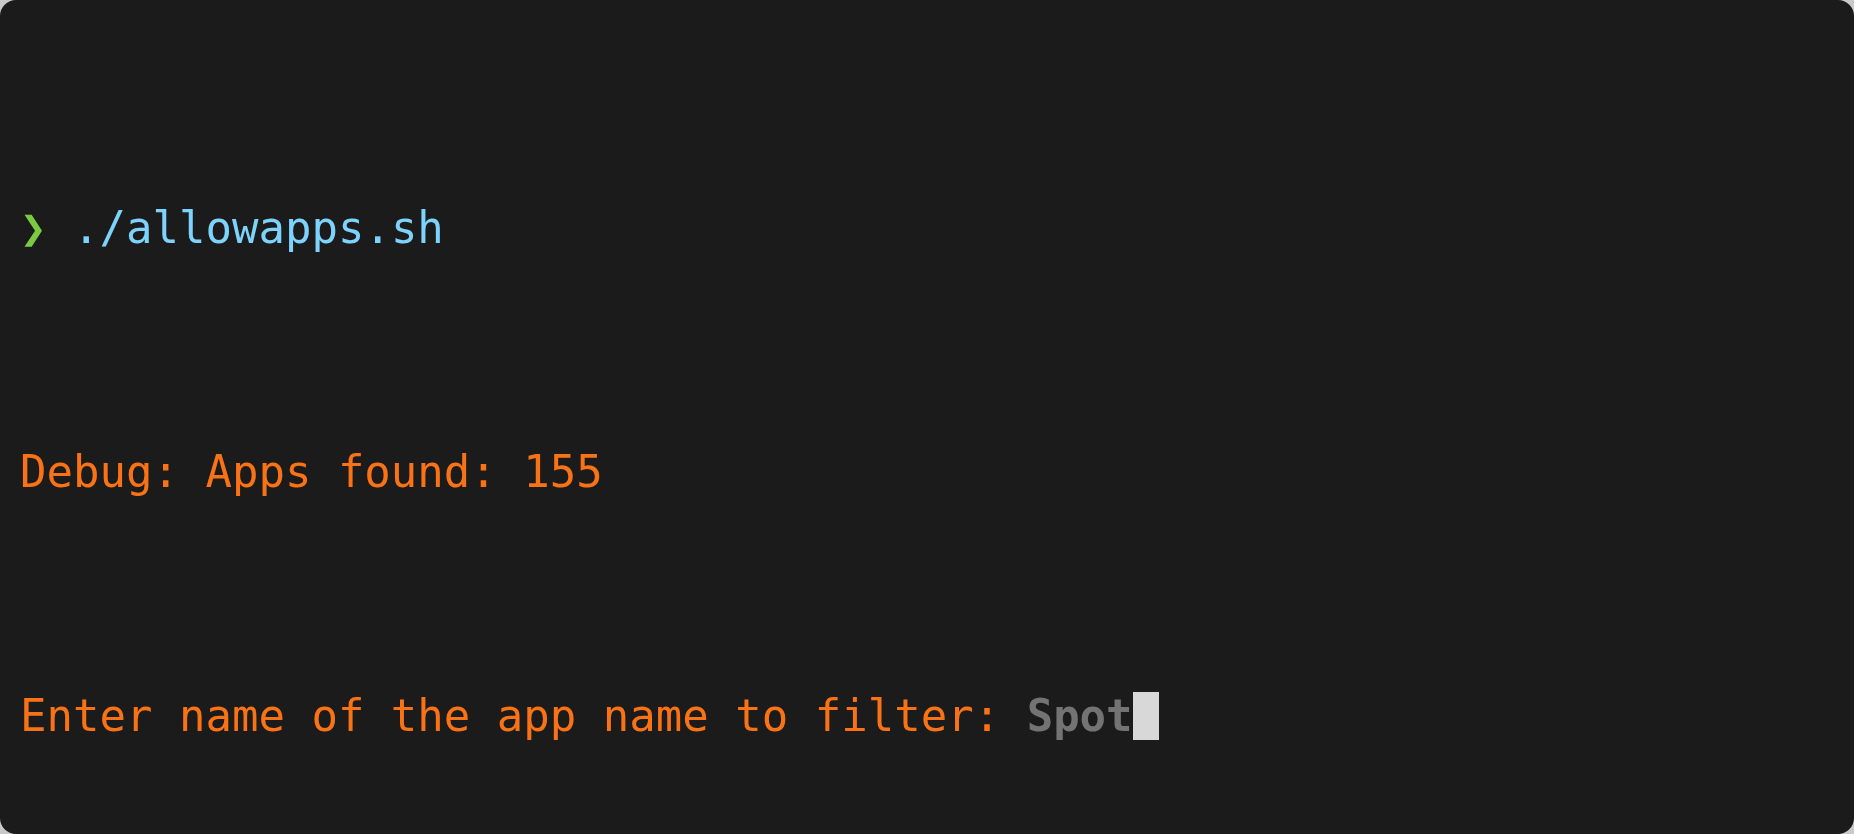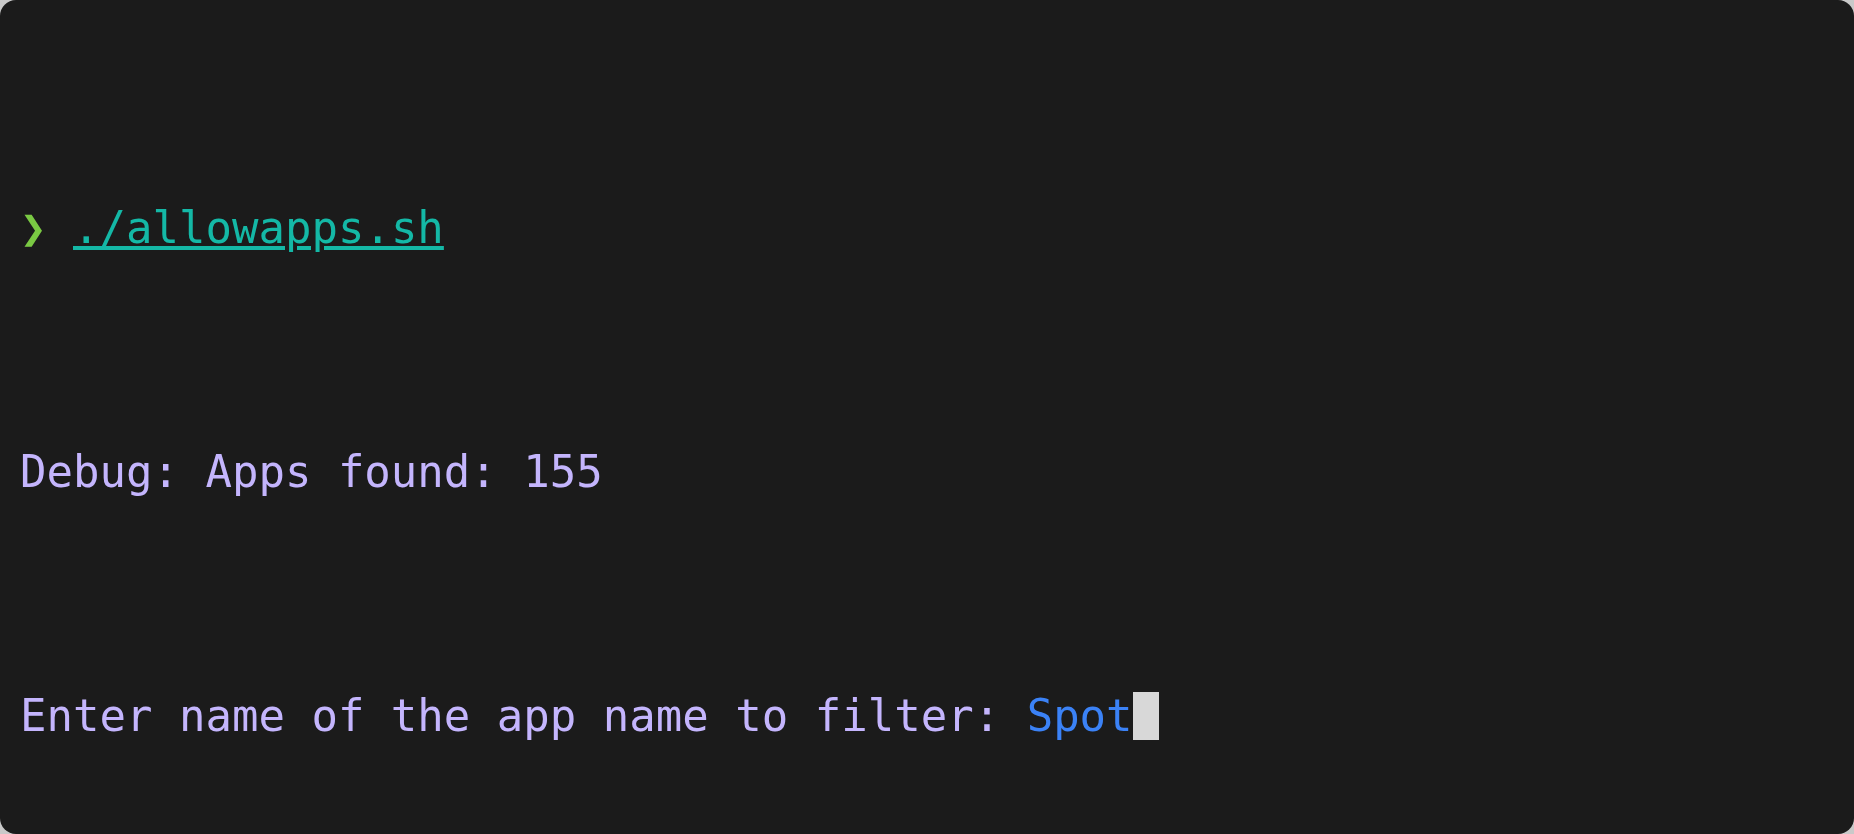--- a/index.html
+++ b/index.html
@@ -52,30 +52,30 @@
     height: 61px;
     white-space: pre;
   }
 
   .prompt-symbol {
     color: #7ac943;
     font-weight: 700;
   }
 
   .command-text {
-    color: #14b8a6;
-    text-decoration: underline;
+    color: #7dd3fc;
   }
 
   .output-text {
-    color: #c4b5fd;
+    color: #f97316;
   }
 
   .input-echo {
-    color: #3b82f6;
+    color: #737373;
+    font-weight: bold;
   }
 
   .cursor-block {
     display: inline-block;
     width: 26px;
     height: 48px;
     background: #d8d8d8;
     vertical-align: -9px;
     margin-left: 0px;
   }

